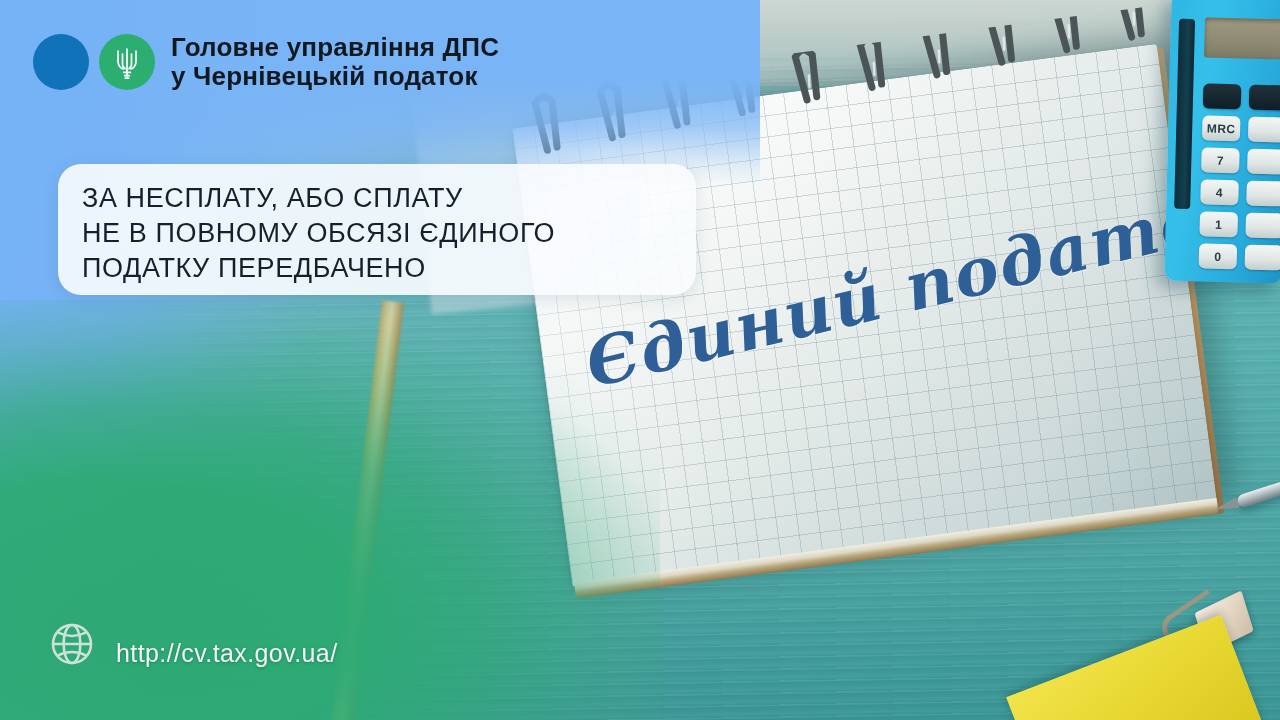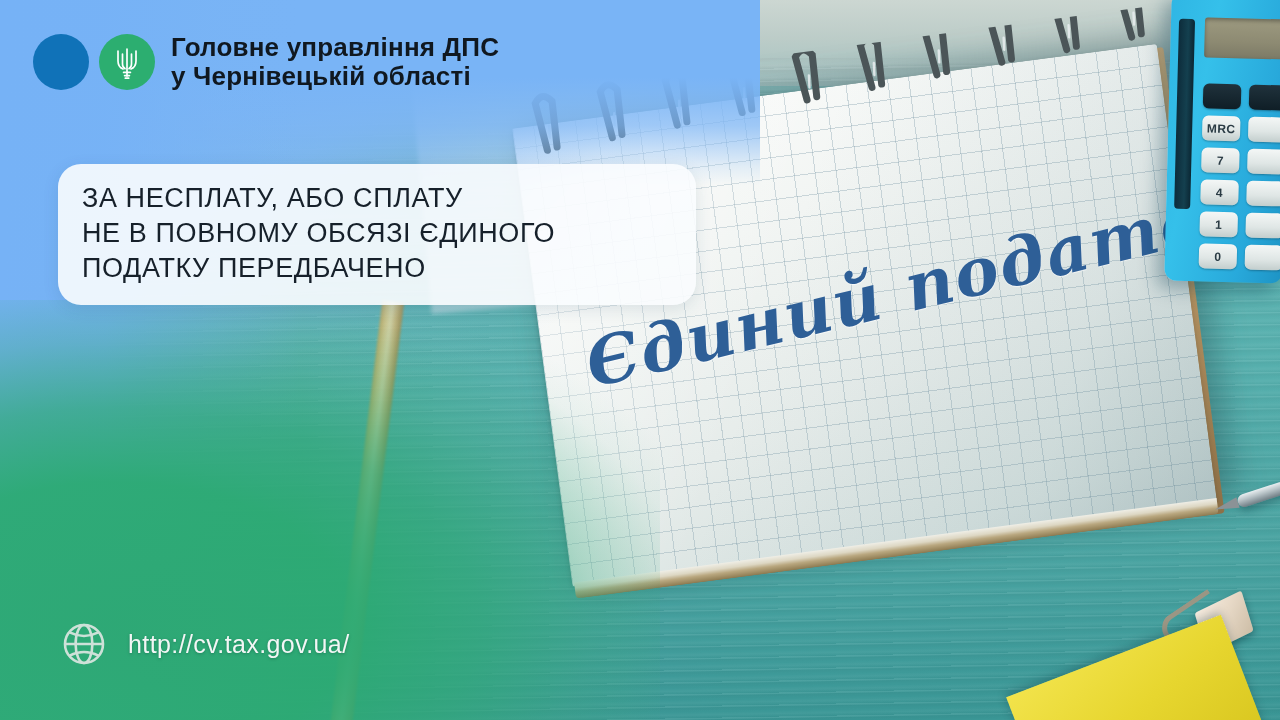--- a/index.html
+++ b/index.html
@@ -243,21 +243,21 @@
     font-size:26px;
     line-height:1.13;
     font-weight:700;
     letter-spacing:.2px;
     white-space:pre-line;
   }
 
   
   .callout{
     position:absolute;left:58px;top:164px;width:638px;
-    padding:17px 24px 19px 24px;
+    padding:17px 24px 9px 24px;
     background:rgba(250,252,254,.90);
     border-radius:23px;
     box-shadow:0 4px 16px rgba(30,70,110,.12);
   }
   .callout p{
     margin:0;
     color:#16202a;
     font-size:27px;
     line-height:1.30;
     font-weight:400;
@@ -276,22 +276,22 @@
     white-space:pre-line;
     text-shadow:
       0 0 6px #ffffff, 0 0 6px #ffffff, 0 0 10px #ffffff,
       2px 0 5px #ffffff, -2px 0 5px #ffffff,
       0 2px 5px #ffffff, 0 -2px 5px #ffffff,
       0 0 18px rgba(255,255,255,.85);
   }
 
   
   .footer{
-    position:absolute;left:60px;top:620px;
-    display:flex;align-items:center;gap:20px;
+    position:absolute;left:48px;top:620px;
+    display:flex;align-items:flex-end;gap:20px;
   }
   .globe{width:48px;height:48px;flex:0 0 auto;opacity:.88;}
   .url{
     color:#f2f6f5;font-size:25px;letter-spacing:.4px;font-weight:400;
     text-shadow:0 1px 3px rgba(0,60,45,.35);
   }
 </style>
 </head>
 <body>
 
@@ -385,21 +385,21 @@
           <path d="M22 6 L22 16 Q22 22 17 24"></path>
           <path d="M8.5 9 L8.5 19 Q8.5 22.5 11 23.6"></path>
           <path d="M17.5 9 L17.5 19 Q17.5 22.5 15 23.6"></path>
           <path d="M9.6 27.4 L16.4 27.4"></path>
           <path d="M10.6 30.6 L15.4 30.6"></path>
           <path d="M11.3 33.2 L14.7 33.2"></path>
         </g>
       </svg>
     </div>
     <div class="org-name">Головне управління ДПС
-у  Чернівецькій  області</div>
+у  Чернівецькій  податок</div>
   </div>
 
   <div class="callout">
     <p>ЗА НЕСПЛАТУ,  АБО СПЛАТУ
 НЕ В ПОВНОМУ ОБСЯЗІ ЄДИНОГО
 ПОДАТКУ ПЕРЕДБАЧЕНО</p>
   </div>
 
 
   <div class="footer">

